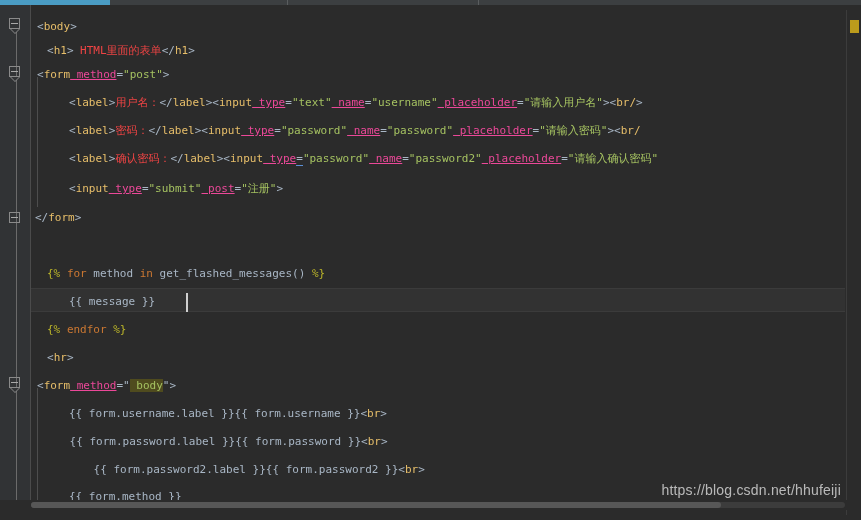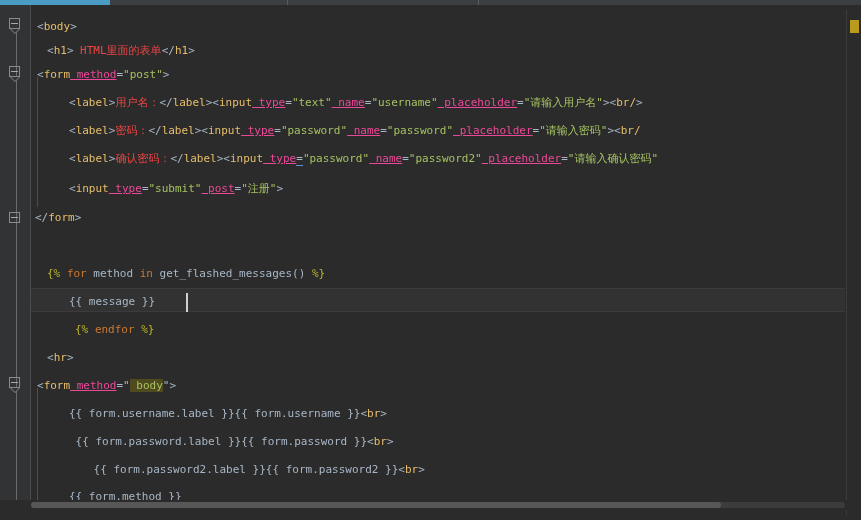--- a/index.html
+++ b/index.html
@@ -283,36 +283,37 @@
         <div class="line" style="top: 86px; left: 38px;"><span class="punct">&lt;</span><span class="tag">label</span><span class="punct">&gt;</span><span class="text">用户名：</span><span class="punct">&lt;/</span><span class="tag">label</span><span class="punct">&gt;&lt;</span><span class="tag">input</span><span class="attr"> type</span><span class="punct">=</span><span class="val">"text"</span><span class="attr"> name</span><span class="punct">=</span><span class="val">"username"</span><span class="attr"> placeholder</span><span class="punct">=</span><span class="val">"请输入用户名"</span><span class="punct">&gt;&lt;</span><span class="tag">br/</span><span class="punct">&gt;</span></div>
         <div class="line" style="top: 114px; left: 38px;"><span class="punct">&lt;</span><span class="tag">label</span><span class="punct">&gt;</span><span class="text">密码：</span><span class="punct">&lt;/</span><span class="tag">label</span><span class="punct">&gt;&lt;</span><span class="tag">input</span><span class="attr"> type</span><span class="punct">=</span><span class="val">"password"</span><span class="attr"> name</span><span class="punct">=</span><span class="val">"password"</span><span class="attr"> placeholder</span><span class="punct">=</span><span class="val">"请输入密码"</span><span class="punct">&gt;&lt;</span><span class="tag">br/</span></div>
         <div class="line" style="top: 142px; left: 38px;"><span class="punct">&lt;</span><span class="tag">label</span><span class="punct">&gt;</span><span class="text">确认密码：</span><span class="punct">&lt;/</span><span class="tag">label</span><span class="punct">&gt;&lt;</span><span class="tag">input</span><span class="attr"> type</span><span class="eq-link">=</span><span class="val">"password"</span><span class="attr"> name</span><span class="punct">=</span><span class="val">"password2"</span><span class="attr"> placeholder</span><span class="punct">=</span><span class="val">"请输入确认密码"</span></div>
         <div class="line" style="top: 172px; left: 38px;"><span class="punct">&lt;</span><span class="tag">input</span><span class="attr"> type</span><span class="punct">=</span><span class="val">"submit"</span><span class="attr"> post</span><span class="punct">=</span><span class="val">"注册"</span><span class="punct">&gt;</span></div>
         <div class="line" style="top: 201px; left: 4px;"><span class="punct">&lt;/</span><span class="tag">form</span><span class="punct">&gt;</span></div>
         <div class="line" style="top: 229px; left: 6px;"></div>
         <div class="line" style="top: 257px; left: 16px;"><span class="jinja">{% </span><span class="kw">for</span><span class="plain"> method </span><span class="kw">in</span><span class="plain"> get_flashed_messages() </span><span class="jinja">%}</span></div>
         <div class="caret-line-bg" style="top: 283px;"></div>
         <div class="line" style="top: 285px; left: 38px;"><span class="plain">{{ message }}</span></div>
         <div class="caret" style="top: 288px; left: 155.39px;"></div>
-        <div class="line" style="top: 313px; left: 16px; margin-left: 28px;"><span class="jinja">{% </span><span class="kw">endfor</span><span class="jinja"> %}</span></div>
+        <div class="line" style="top: 313px; left: 16px;"><span class="jinja">{% </span><span class="kw">endfor</span><span class="jinja"> %}</span></div>
         <div class="line" style="top: 341px; left: 16px;"><span class="punct">&lt;</span><span class="tag">hr</span><span class="punct">&gt;</span></div>
         <div class="line" style="top: 369px; left: 6px;"><span class="punct">&lt;</span><span class="tag">form</span><span class="attr"> method</span><span class="punct">=</span><span class="punct">"</span><span class="val hl-usage"> body</span><span class="punct">"</span><span class="punct">&gt;</span></div>
         <div class="line" style="top: 397px; left: 38px;"><span class="plain">{{ form.username.label }}{{ form.username }}</span><span class="punct">&lt;</span><span class="tag">br</span><span class="punct">&gt;</span></div>
-        <div class="line" style="top: 425px; left: 38px;"><span class="plain"> {{ form.password.label }}{{ form.password }}</span><span class="punct">&lt;</span><span class="tag">br</span><span class="punct">&gt;</span></div>
+        <div class="line" style="top: 425px; left: 32px;"><span class="plain"> {{ form.password.label }}{{ form.password }}</span><span class="punct">&lt;</span><span class="tag">br</span><span class="punct">&gt;</span></div>
         <div class="line" style="top: 453px; left: 56px;"><span class="plain"> {{ form.password2.label }}{{ form.password2 }}</span><span class="punct">&lt;</span><span class="tag">br</span><span class="punct">&gt;</span></div>
         <div class="line" style="top: 480px; left: 38px;"><span class="plain">{{ form.method }}</span></div>
       </div>
     <div class="indent-guide" style="left:6px;top:72px;height:130px;"></div>
     <div class="indent-guide" style="left:6px;top:383px;height:122px;"></div>
   </div>
 
   <div class="right-edge-line"></div>
   <div class="right-gutter">
     <div class="warn-marker"></div>
 
   </div>
 
   <div class="h-scroll">
     <div class="h-scroll-track"></div>
     <div class="h-scroll-thumb"></div>
   </div>
 
+  <div class="watermark">https://blog.csdn.net/hhufeiji</div>
 </div>
 
 </body></html>

